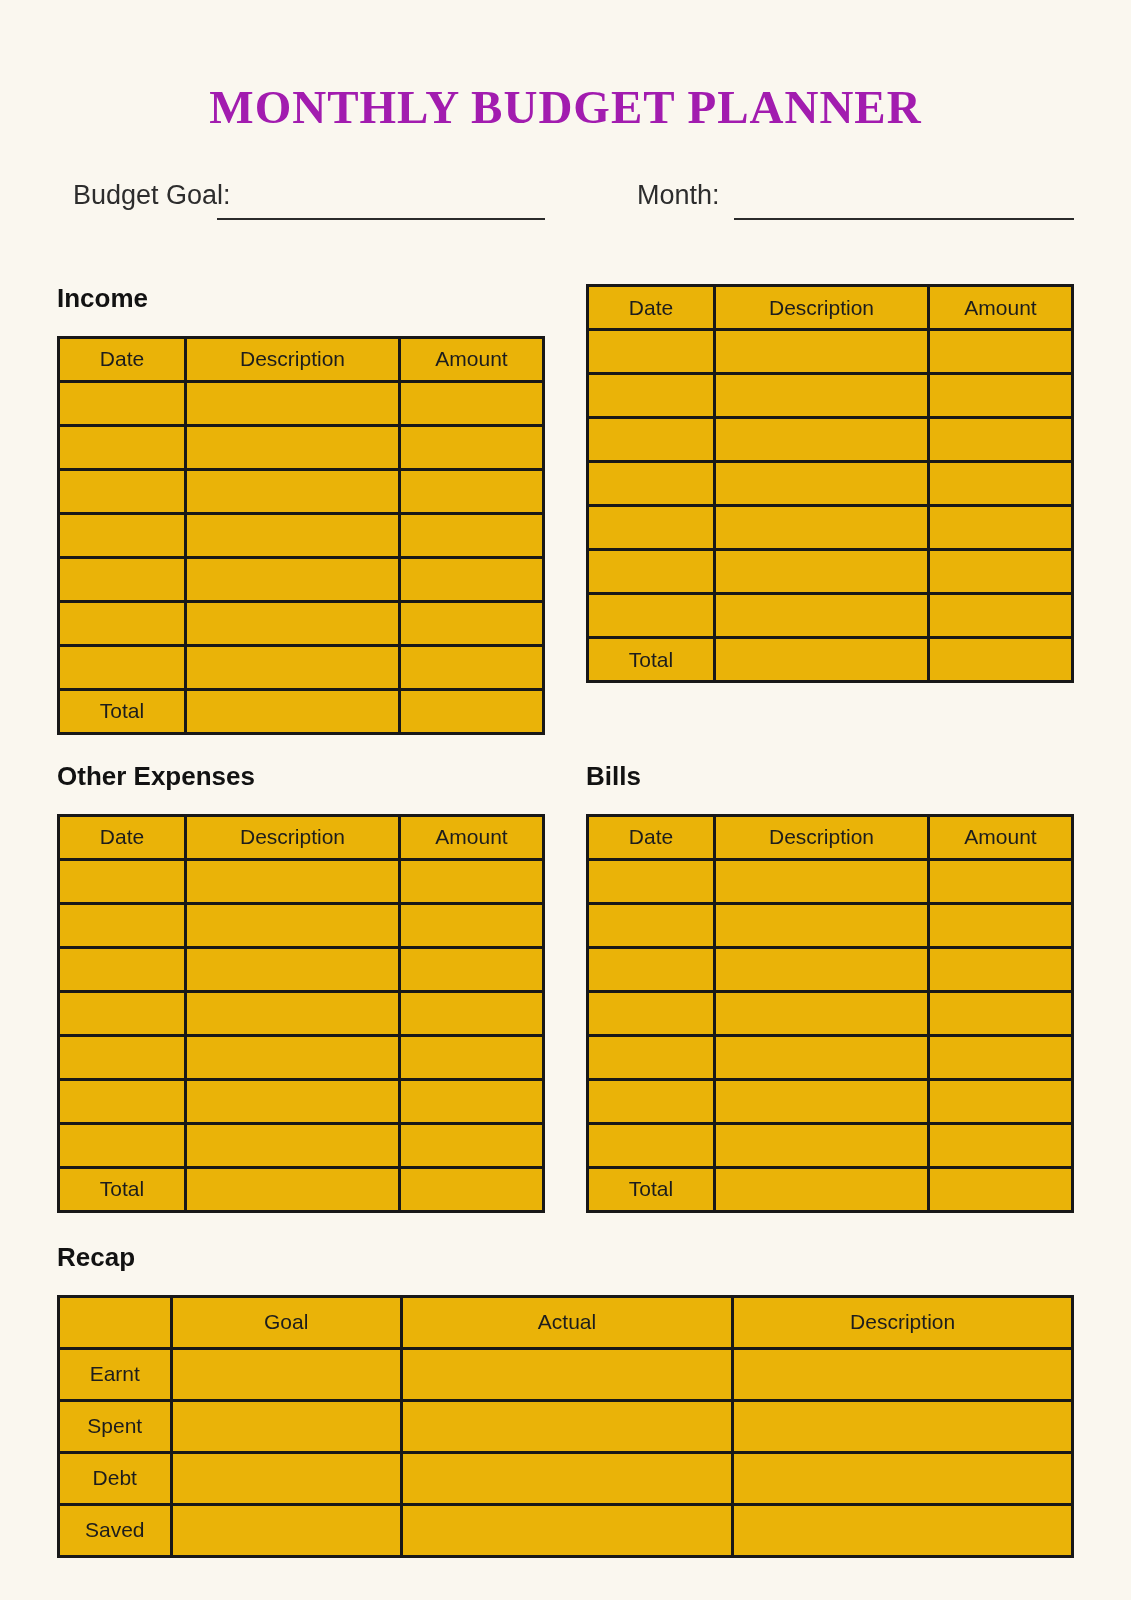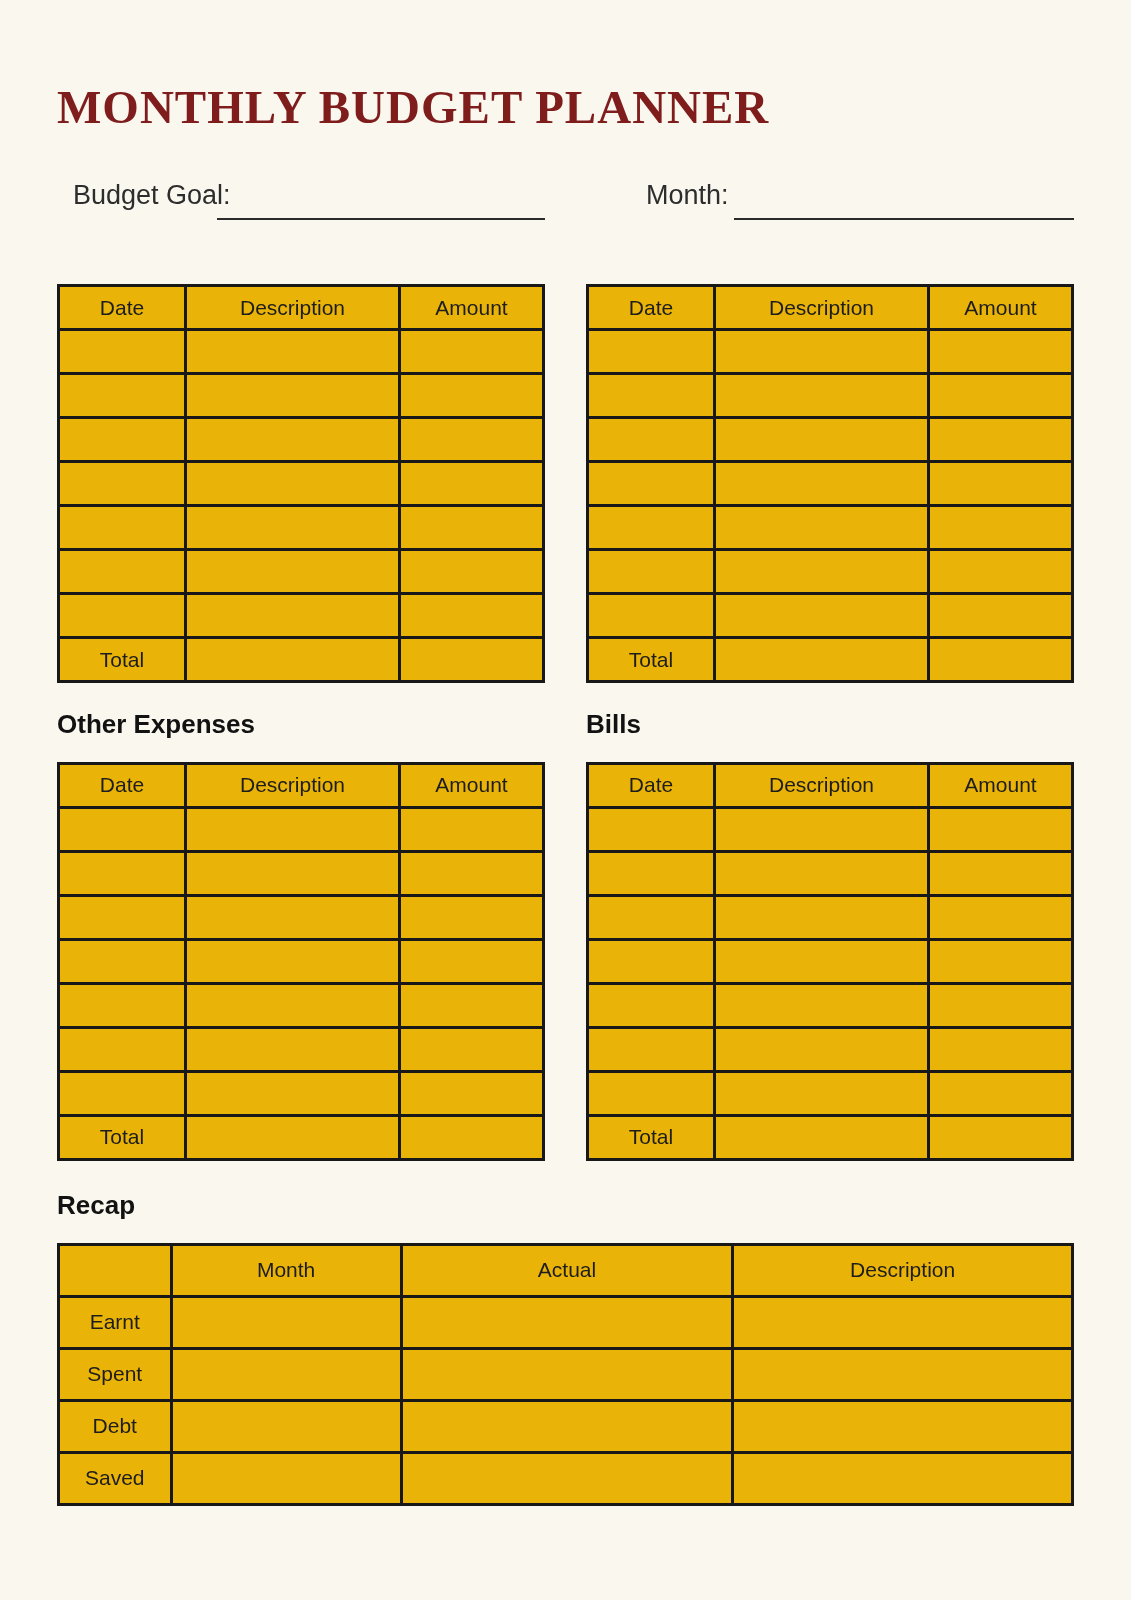--- a/index.html
+++ b/index.html
@@ -18,26 +18,27 @@
     box-sizing: border-box;
     width: 1131px;
     height: 1600px;
     padding: 0 57px;
   }
 
   
   .title {
     margin: 0;
     padding-top: 80px;
+    text-align: center;
     font-family: "Liberation Serif", serif;
     font-weight: 600;
     font-size: 47px;
     line-height: 1.15;
     letter-spacing: 1px;
-    color: #7f1d1d;
+    color: #a21caf;
   }
 
   
   .goal-row {
     display: grid;
     grid-template-columns: 488px 488px;
     column-gap: 41px;
     margin-top: 46px;
   }
   .field {
@@ -54,21 +55,21 @@
     white-space: nowrap;
   }
   .field .line {
     position: absolute;
     bottom: 0;
     right: 0;
     height: 2px;
     background: #2b2b2b;
   }
   .budget-field .line { left: 160px; }
-  .month-field .field-label { left: 60px; }
+  .month-field .field-label { left: 51px; }
   .month-field .line { left: 148px; }
 
   
   .tables-grid {
     display: grid;
     grid-template-columns: 488px 488px;
     column-gap: 41px;
     row-gap: 27px;
     margin-top: 64px;
   }
@@ -130,20 +131,21 @@
     </div>
     <div class="field month-field">
       <span class="field-label">Month:</span>
       <span class="line"></span>
     </div>
   </div>
 
   <div class="tables-grid">
 
     <section class="table-section">
+      <h2 class="section-title">Income</h2>
       <table class="entry-table">
         <colgroup>
             <col class="c-date">
             <col class="c-desc">
             <col class="c-amount">
           </colgroup>
         <thead>
           <tr>
             <th>Date</th>
             <th>Description</th>
@@ -389,21 +391,21 @@
     <table class="recap-table">
       <colgroup>
           <col class="c-label">
           <col class="c-goal">
           <col class="c-act">
           <col class="c-diff">
         </colgroup>
       <thead>
         <tr>
           <th></th>
-          <th>Month</th>
+          <th>Goal</th>
           <th>Actual</th>
           <th>Description</th>
         </tr>
       </thead>
       <tbody>
         <tr>
           <td>Earnt</td>
           <td></td>
           <td></td>
           <td></td>

